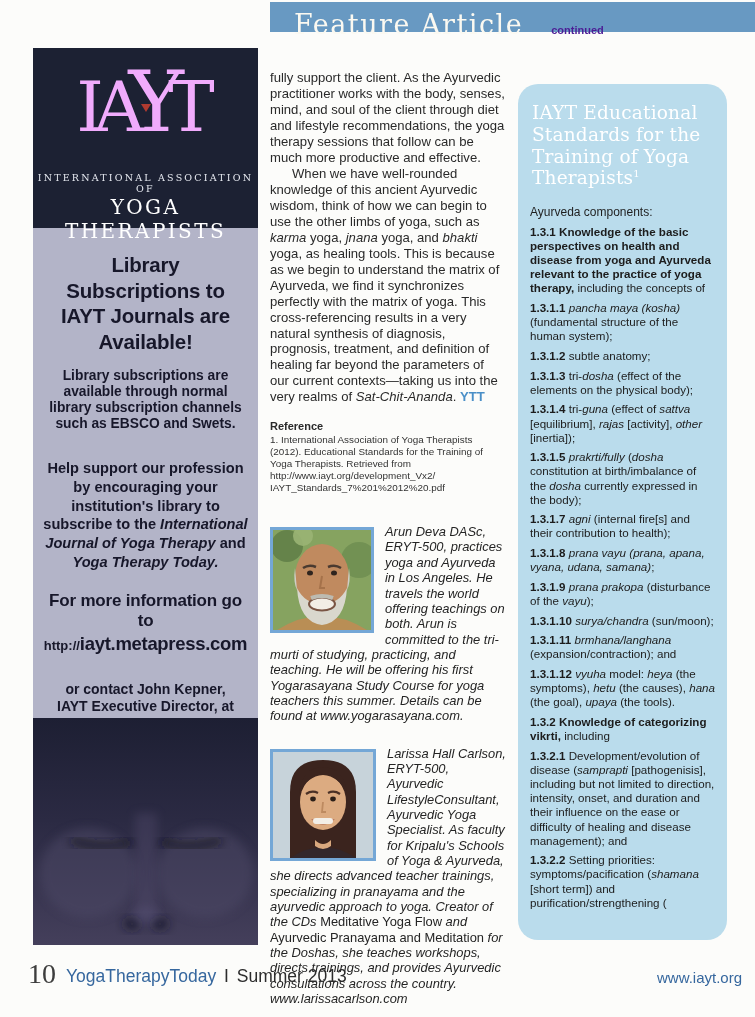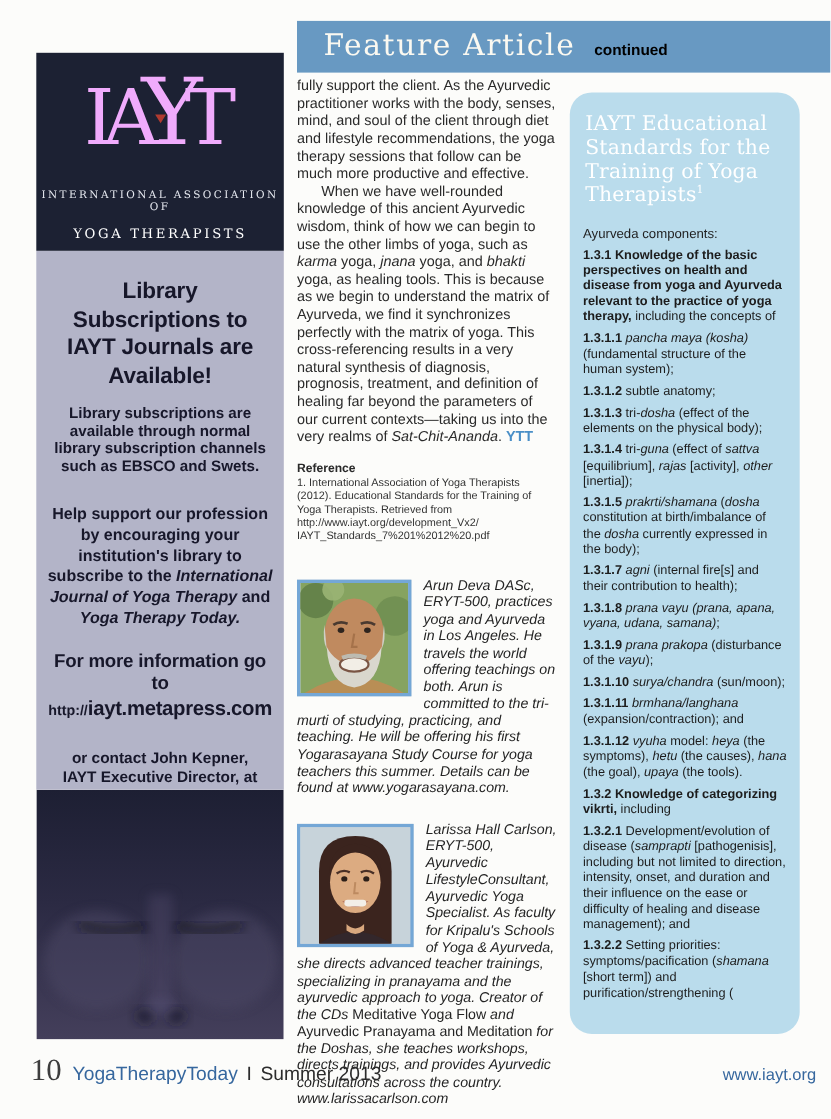--- a/index.html
+++ b/index.html
@@ -1,42 +1,42 @@
 <!DOCTYPE html>
 <html><head>
 <meta charset="utf-8">
 <style>
   html,body{margin:0;padding:0;}
   body{width:755px;height:1017px;position:relative;background:#fcfcfa;
        font-family:"Liberation Sans",sans-serif;color:#262626;overflow:hidden;}
 
   
-  .banner{position:absolute;left:270px;top:19px;width:485px;height:47px;background:#6899c2;
+  .banner{position:absolute;left:270px;top:2px;width:485px;height:30px;background:#6899c2;
           display:flex;align-items:baseline;padding-left:24px;box-sizing:border-box;}
   .banner-title{font-family:"DejaVu Serif",serif;color:#fbf9f1;font-size:27px;
                 letter-spacing:1.5px;line-height:46px;}
-  .banner-continued{margin-left:17px;font-size:14px;font-weight:bold;color:#000000;}
+  .banner-continued{margin-left:28px;font-size:11px;font-weight:bold;color:#4c1d95;}
 
   
   .sidebar{position:absolute;left:33px;top:48px;width:225px;height:897px;}
   .logo-block{height:180px;background:#1c2133;text-align:center;box-sizing:border-box;
               padding-top:12px;position:relative;}
   .logo-acronym{font-family:"DejaVu Serif",serif;color:#f0abfc;height:104px;position:relative;}
   .ll{display:inline-block;line-height:1;vertical-align:baseline;}
   .l-i{font-size:70px;}
   .l-a{font-size:70px;margin-left:-10px;}
   .l-y{font-size:84px;margin-left:-16px;}
   .l-t{font-size:70px;margin-left:-16px;}
   .logo-accent{position:absolute;left:108px;top:44px;width:0;height:0;
                border-left:5px solid transparent;border-right:5px solid transparent;
                border-top:8px solid #b03a30;}
   .logo-line1{font-family:"DejaVu Serif",serif;font-size:9.5px;letter-spacing:2.2px;
               color:#e6e9f0;margin-top:8px;}
-  .logo-line2{font-family:"DejaVu Serif",serif;font-size:12px;letter-spacing:2.4px;
-              color:#ffffff;margin-top:11px;}
+  .logo-line2{font-family:"DejaVu Serif",serif;font-size:20px;letter-spacing:2.4px;
+              color:#ffffff;margin-top:1px;}
   .ad-block{height:490px;background:#b3b4c8;box-sizing:border-box;text-align:center;
             color:#17172a;padding:24px 9px 0;}
   .ad-headline{font-size:20.5px;font-weight:bold;line-height:1.25;letter-spacing:-0.2px;}
   .ad-para{font-weight:bold;font-size:14.6px;line-height:1.3;margin:26px 0 0;}
   .ad-para2{font-size:13.8px;line-height:1.18;margin-top:13px;}
   .ad-info{font-weight:bold;font-size:17px;margin-top:19px;letter-spacing:-0.2px;}
   .ad-url{font-weight:bold;margin-top:2px;}
   .url-prefix{font-size:13px;}
   .url-main{font-size:18.5px;letter-spacing:-0.3px;}
   .ad-contact{font-weight:bold;font-size:14px;line-height:1.22;margin-top:26px;}
@@ -186,21 +186,21 @@
 </main>
 
 <section class="standards">
   <h2 class="std-title"><span>IAYT Educational Standards for the Training of Yoga Therapists</span><sup>1</sup></h2>
   <div class="std-intro">Ayurveda components:</div>
   <p class="std-item"><span style="font-weight: bold;">1.3.1 Knowledge of the basic perspectives on health and disease from yoga and Ayurveda relevant to the practice of yoga therapy,</span><span> including the concepts of</span></p>
   <p class="std-item"><span style="font-weight: bold;">1.3.1.1 </span><span style="font-style: italic;">pancha maya (kosha)</span><span> (fundamental structure of the human system);</span></p>
   <p class="std-item"><span style="font-weight: bold;">1.3.1.2 </span><span>subtle anatomy;</span></p>
   <p class="std-item"><span style="font-weight: bold;">1.3.1.3 </span><span>tri-</span><span style="font-style: italic;">dosha</span><span> (effect of the elements on the physical body);</span></p>
   <p class="std-item"><span style="font-weight: bold;">1.3.1.4 </span><span>tri-</span><span style="font-style: italic;">guna</span><span> (effect of </span><span style="font-style: italic;">sattva</span><span> [equilibrium], </span><span style="font-style: italic;">rajas</span><span> [activity], </span><span style="font-style: italic;">other</span><span> [inertia]);</span></p>
-  <p class="std-item"><span style="font-weight: bold;">1.3.1.5 </span><span style="font-style: italic;">prakrti/shamana</span><span> (</span><span style="font-style: italic;">dosha</span><span> constitution at birth/imbalance of the </span><span style="font-style: italic;">dosha</span><span> currently expressed in the body);</span></p>
+  <p class="std-item"><span style="font-weight: bold;">1.3.1.5 </span><span style="font-style: italic;">prakrti/fully</span><span> (</span><span style="font-style: italic;">dosha</span><span> constitution at birth/imbalance of the </span><span style="font-style: italic;">dosha</span><span> currently expressed in the body);</span></p>
   <p class="std-item"><span style="font-weight: bold;">1.3.1.7 </span><span style="font-style: italic;">agni</span><span> (internal fire[s] and their contribution to health);</span></p>
   <p class="std-item"><span style="font-weight: bold;">1.3.1.8 </span><span style="font-style: italic;">prana vayu (prana, apana, vyana, udana, samana)</span><span>;</span></p>
   <p class="std-item"><span style="font-weight: bold;">1.3.1.9 </span><span style="font-style: italic;">prana prakopa</span><span> (disturbance of the </span><span style="font-style: italic;">vayu</span><span>);</span></p>
   <p class="std-item"><span style="font-weight: bold;">1.3.1.10 </span><span style="font-style: italic;">surya/chandra</span><span> (sun/moon);</span></p>
   <p class="std-item"><span style="font-weight: bold;">1.3.1.11 </span><span style="font-style: italic;">brmhana/langhana</span><span> (expansion/contraction); and</span></p>
   <p class="std-item"><span style="font-weight: bold;">1.3.1.12 </span><span style="font-style: italic;">vyuha</span><span> model: </span><span style="font-style: italic;">heya</span><span> (the symptoms), </span><span style="font-style: italic;">hetu</span><span> (the causes), </span><span style="font-style: italic;">hana</span><span> (the goal), </span><span style="font-style: italic;">upaya</span><span> (the tools).</span></p>
   <p class="std-item"><span style="font-weight: bold;">1.3.2 Knowledge of categorizing vikrti,</span><span> including</span></p>
   <p class="std-item"><span style="font-weight: bold;">1.3.2.1 </span><span>Development/evolution of disease (</span><span style="font-style: italic;">samprapti</span><span> [pathogenisis], including but not limited to direction, intensity, onset, and duration and their influence on the ease or difficulty of healing and disease management); and</span></p>
   <p class="std-item"><span style="font-weight: bold;">1.3.2.2 </span><span>Setting priorities: symptoms/pacification (</span><span style="font-style: italic;">shamana</span><span> [short term]) and purification/strengthening (</span></p>
 </section>

